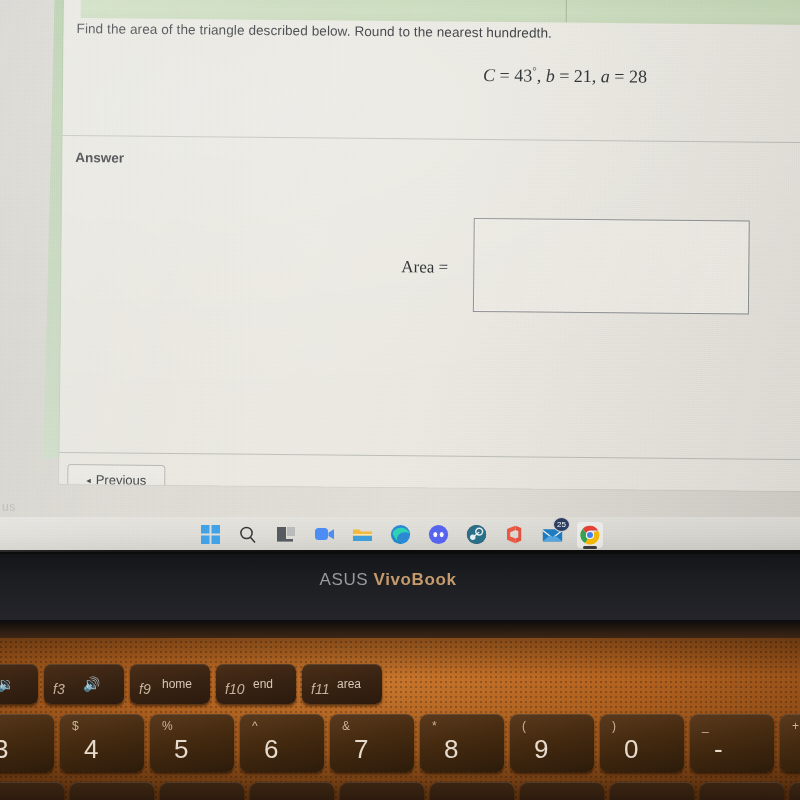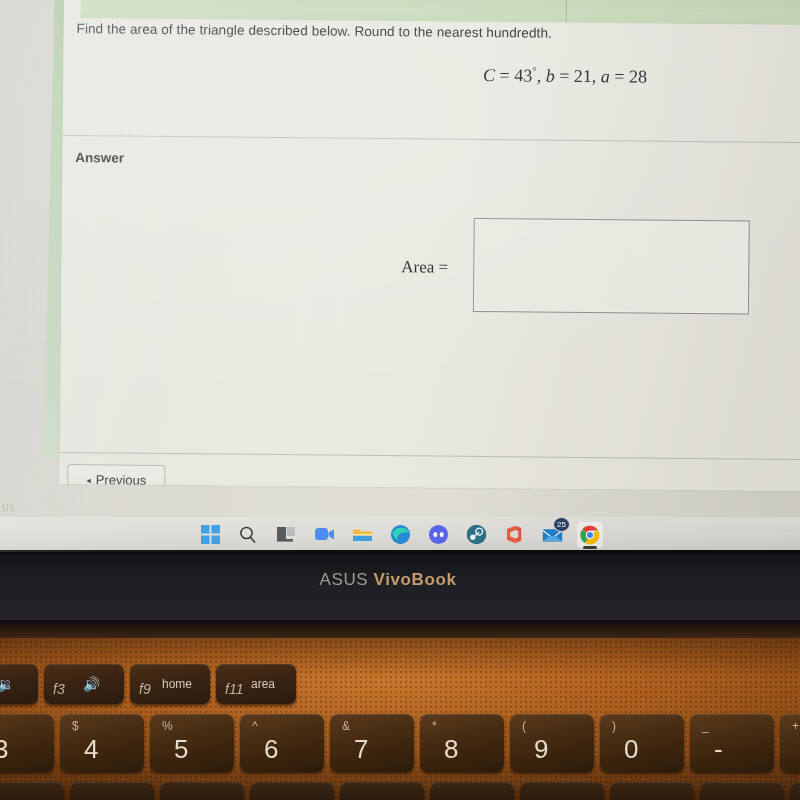--- a/index.html
+++ b/index.html
@@ -419,20 +419,24 @@
       </div>
       <div class="key fkey">
         <span class="fnum">f3</span>
         <span class="fico">🔊</span>
       </div>
       <div class="key fkey">
         <span class="fnum">f9</span>
         <span class="flabel">home</span>
       </div>
       <div class="key fkey">
+        <span class="fnum">f10</span>
+        <span class="flabel">end</span>
+      </div>
+      <div class="key fkey">
         <span class="fnum">f11</span>
         <span class="flabel">area</span>
       </div>
     </div>
   <div class="krow" id="krow-num" style="left: -30px;">
       <div class="key nkey">
         <span class="num">3</span>
       </div>
       <div class="key nkey">
         <span class="sym">$</span>

